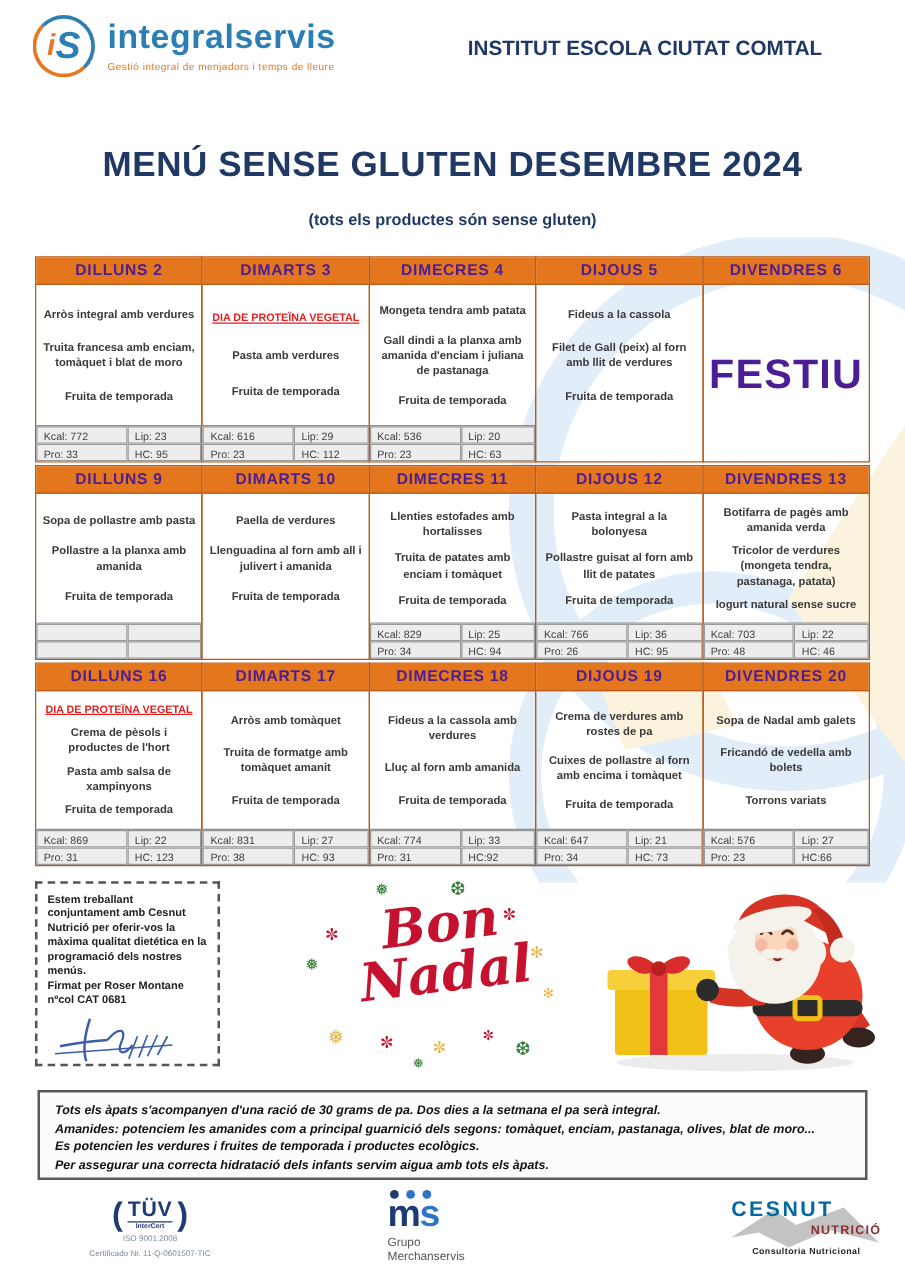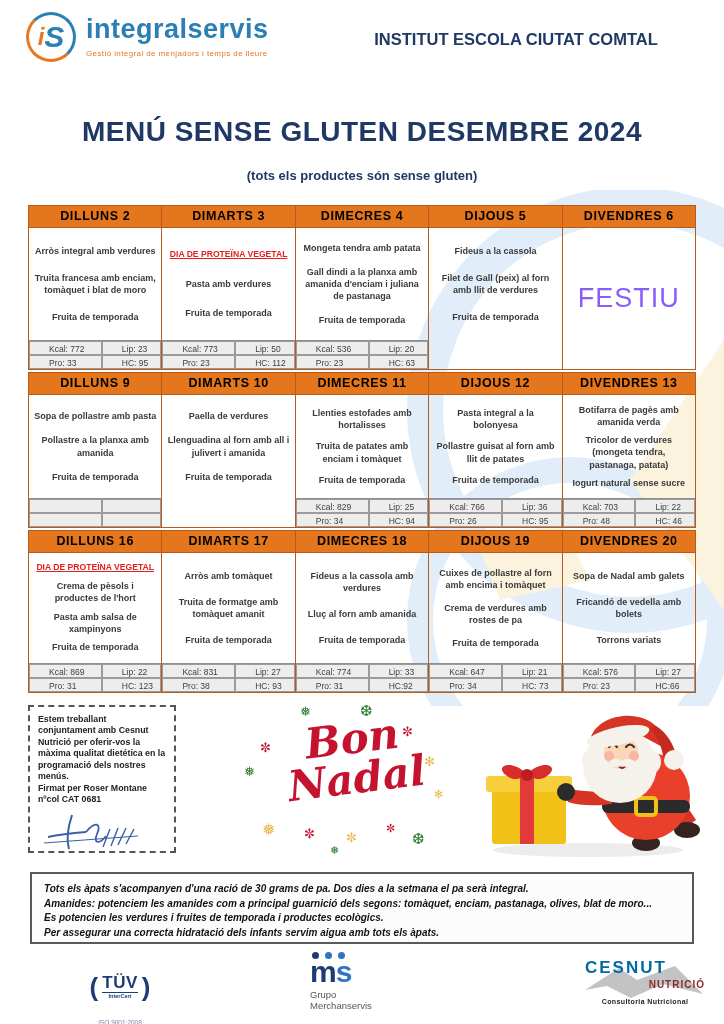--- a/index.html
+++ b/index.html
@@ -26,33 +26,33 @@
 
   
   .wm{position:absolute;left:330px;top:190px;z-index:0;opacity:0.85;pointer-events:none;}
 
   
   .menu-table{position:absolute;left:28px;top:203px;width:668px;z-index:1;}
   .week{display:flex;margin-top:2px;}
   .day{flex:1 1 0;border:1px solid #b85a19;margin-left:-1px;background:transparent;}
   .day:first-child{margin-left:0;}
   .day-h{height:21px;line-height:21px;background:#e4761e;border-bottom:1px solid #b85a19;
-    color:#000000;font-weight:bold;font-size:12.5px;text-align:center;letter-spacing:0.6px;}
+    color:#4c1d95;font-weight:bold;font-size:12.5px;text-align:center;letter-spacing:0.6px;}
   .day-c{display:flex;flex-direction:column;justify-content:space-evenly;align-items:center;
     padding:3px 5px;box-sizing:border-box;text-align:center;
     font-size:9px;font-weight:bold;color:#3a3a3a;line-height:1.35;}
   .w1 .day-c{height:112px;}
   .w2 .day-c{height:103px;}
   .w3 .day-c{height:110px;}
   .special{color:#e21e1e;text-decoration:underline;font-size:8.6px;font-weight:bold;}
   .festiu-cell{height:141px;display:flex;align-items:center;justify-content:center;
-    font-size:27px;font-weight:normal;color:#8b5cf6;letter-spacing:1px;}
+    font-size:33px;font-weight:bold;color:#4c1d95;letter-spacing:1px;}
   .nut{display:grid;grid-template-columns:55% 45%;border-top:1px solid #8f8f8f;}
   .nc{height:14px;line-height:14px;background:#ededed;border:0.5px solid #9b9b9b;
-    font-size:8.5px;color:#404040;padding-left:19px;box-sizing:border-box;overflow:hidden;}
+    font-size:8.5px;color:#404040;padding-left:5px;box-sizing:border-box;overflow:hidden;}
 
   
   .nutri-box{position:absolute;left:28px;top:705px;width:148px;height:148px;
     border:2px dashed #555;padding:7px 8px;box-sizing:border-box;z-index:2;background:#fff;}
   .nutri-text{font-size:8.8px;font-weight:bold;color:#222;line-height:1.3;}
   .signature{margin-top:4px;}
 
   .nadal{position:absolute;left:242px;top:702px;width:225px;height:158px;z-index:2;}
   .nadal-txt{font-family:"DejaVu Serif",serif;font-style:italic;font-weight:bold;
     color:#c4122f;transform:rotate(-7deg);text-align:center;margin-top:18px;}
@@ -66,21 +66,21 @@
 
   .notes-box{position:absolute;left:30px;top:872px;width:664px;height:72px;
     border:2px solid #595959;background:#fcfcfc;box-sizing:border-box;
     padding:8px 12px;z-index:2;}
   .note-line{font-size:10px;font-weight:bold;font-style:italic;color:#111;line-height:1.45;}
 
   
   .tuv{position:absolute;left:40px;top:958px;width:160px;text-align:center;z-index:2;}
   .tuv-row{display:flex;align-items:center;justify-content:center;color:#1f3b73;}
   .tuv-paren{font-size:26px;font-weight:bold;line-height:1;}
-  .tuv-mid{margin:16px 4px;}
+  .tuv-mid{margin:0 4px;}
   .tuv-name{font-size:17px;font-weight:bold;letter-spacing:0.5px;line-height:1;}
   .tuv-sub{font-size:5.5px;font-weight:bold;border-top:1px solid #1f3b73;margin-top:1px;}
   .tuv-small{font-size:6.5px;color:#7a8aa0;margin-top:3px;line-height:1.4;}
 
   .ms-logo{position:absolute;left:310px;top:952px;z-index:2;}
   .ms-dots{display:flex;gap:6px;margin-left:2px;}
   .ms-dot{width:7px;height:7px;border-radius:50%;}
   .ms-d1{background:#1f3b73;} .ms-d2{background:#2e75c8;} .ms-d3{background:#2e75c8;}
   .ms-word{font-size:30px;font-weight:bold;line-height:0.85;color:#1f3b73;letter-spacing:-1px;}
   .ms-word .s2{color:#2e75c8;}
@@ -134,22 +134,22 @@
       </div>
     </div>
     <div class="day">
       <div class="day-h">DIMARTS 3</div>
       <div class="day-c">
         <div class="special">DIA DE PROTEÏNA VEGETAL</div>
           <div class="menu-item">Pasta amb verdures</div>
           <div class="menu-item">Fruita de temporada</div>
         </div>
       <div class="nut">
-        <div class="nc">Kcal: 773</div>
-        <div class="nc">Lip: 50</div>
+        <div class="nc">Kcal: 616</div>
+        <div class="nc">Lip: 29</div>
         <div class="nc">Pro: 23</div>
         <div class="nc">HC: 112</div>
       </div>
     </div>
     <div class="day">
       <div class="day-h">DIMECRES 4</div>
       <div class="day-c">
           <div class="menu-item">Mongeta tendra amb patata</div>
           <div class="menu-item">Gall dindi a la planxa amb amanida d'enciam i juliana de pastanaga</div>
           <div class="menu-item">Fruita de temporada</div>
@@ -282,22 +282,22 @@
       <div class="nut">
         <div class="nc">Kcal: 774</div>
         <div class="nc">Lip: 33</div>
         <div class="nc">Pro: 31</div>
         <div class="nc">HC:92</div>
       </div>
     </div>
     <div class="day">
       <div class="day-h">DIJOUS 19</div>
       <div class="day-c">
+          <div class="menu-item">Crema de verdures amb rostes de pa</div>
           <div class="menu-item">Cuixes de pollastre al forn amb encima i tomàquet</div>
-          <div class="menu-item">Crema de verdures amb rostes de pa</div>
           <div class="menu-item">Fruita de temporada</div>
         </div>
       <div class="nut">
         <div class="nc">Kcal: 647</div>
         <div class="nc">Lip: 21</div>
         <div class="nc">Pro: 34</div>
         <div class="nc">HC: 73</div>
       </div>
     </div>
     <div class="day">

